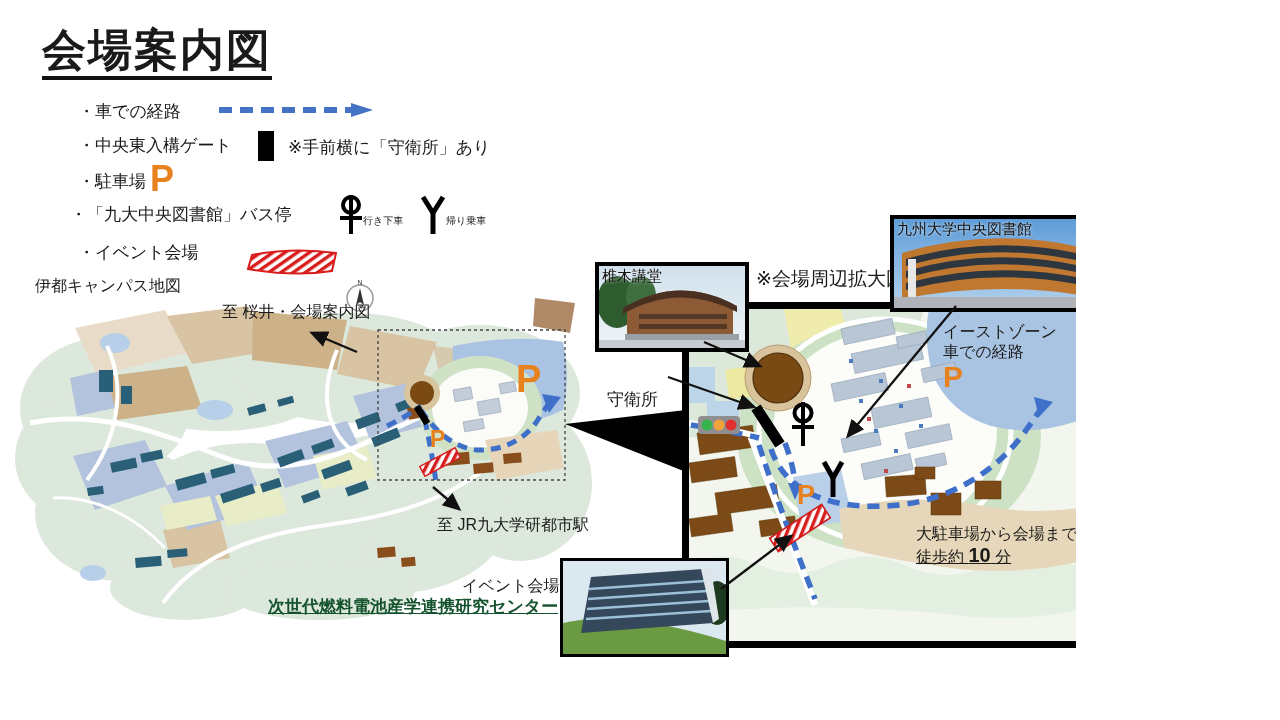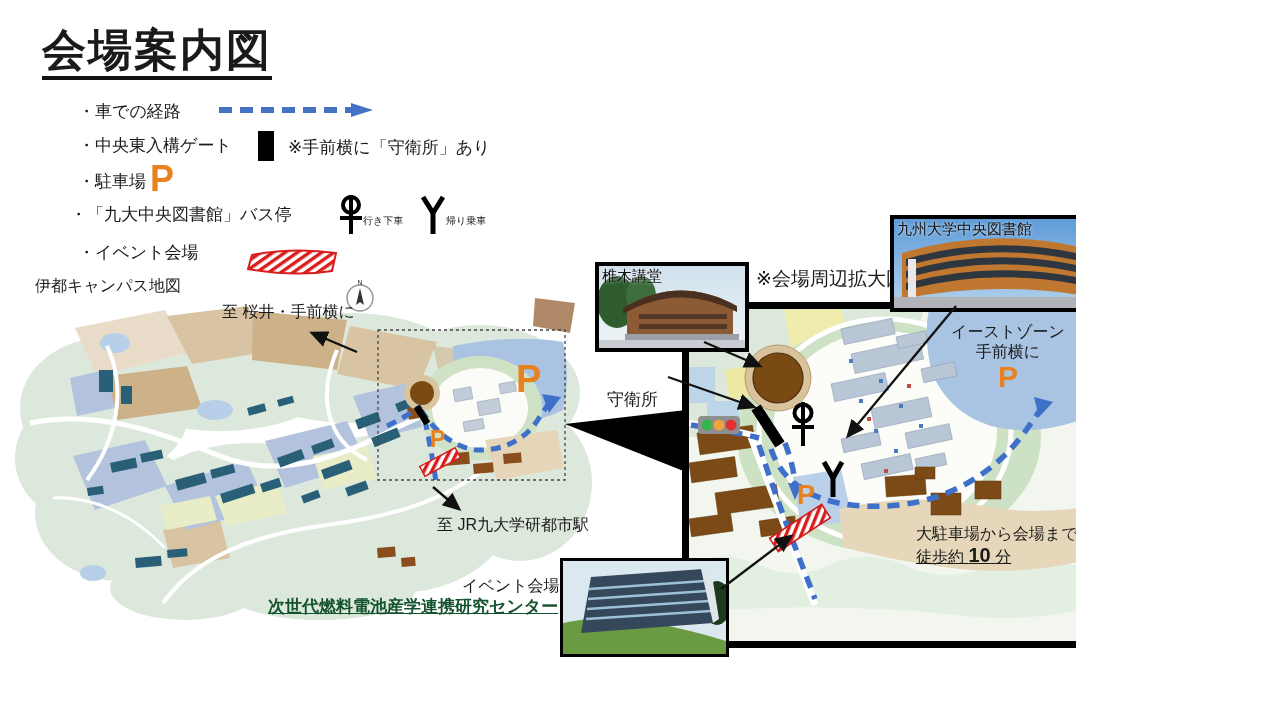--- a/index.html
+++ b/index.html
@@ -16,21 +16,21 @@
   .maplabel{font-size:16px;white-space:nowrap;}
   .small-lab{font-size:10px;white-space:nowrap;}
   .photo{border:4px solid #000;background:#dfe8f0;overflow:hidden;}
   .photo-label{position:absolute;left:3px;top:1px;font-size:15px;color:#111;white-space:nowrap;
                text-shadow:0 0 3px rgba(255,255,255,.8);}
   .rmap{left:682px;top:302px;width:394px;height:332px;border:7px solid #000;background:#f2f6ee;}
   .venue-name{font-size:17px;font-weight:bold;color:#14532d;text-decoration:underline;white-space:nowrap;}
   .walk1{font-size:16px;white-space:nowrap;}
   .walk2{font-size:16px;white-space:nowrap;text-decoration:underline;}
   .walk2 b{font-size:20px;}
-  .ez{width:130px;text-align:center;font-size:16px;line-height:1.25;white-space:nowrap;}
+  .ez{width:130px;text-align:left;font-size:16px;line-height:1.25;white-space:nowrap;}
   svg{display:block;}
 </style>
 </head>
 <body>
 
 <div class="slide">
 
   <div class="abs title">会場案内図</div>
 
   <div class="abs leg" style="left:78px;top:100px;">・車での経路</div>
@@ -177,21 +177,21 @@
     <rect x="405" y="198.5" width="40" height="11" transform="rotate(-28 425 204)" fill="url(#hatchRed)" stroke="#d81d1d" stroke-width="1.4"></rect>
     <rect x="363" y="72" width="187" height="150" fill="none" stroke="#444" stroke-width="1.3" stroke-dasharray="3,3"></rect>
     <g>
       <circle cx="345" cy="40" r="13" fill="#fff" stroke="#999" stroke-width="1.5"></circle>
       <polygon points="345,30 341,47 345,44 349,47" fill="#333"></polygon>
       <text x="345" y="26.5" font-size="7" text-anchor="middle" fill="#333">N</text>
     </g>
   </svg>
 
   <div class="abs maplabel" style="left:35px;top:276px;">伊都キャンパス地図</div>
-  <div class="abs maplabel" style="left:222px;top:302px;">至 桜井・手前横に</div>
+  <div class="abs maplabel" style="left:222px;top:302px;">至 桜井・会場案内図</div>
   <div class="abs maplabel" style="left:437px;top:515px;">至 JR九大学研都市駅</div>
   <div class="abs p-letter" style="left:516px;top:360px;font-size:38px;">P</div>
   <div class="abs p-letter" style="left:430px;top:428px;font-size:23px;">P</div>
 
   <div class="abs rmap">
     <svg width="394" height="332" viewBox="0 0 394 332">
       <rect width="394" height="332" fill="#f2f6ee"></rect>
       <path d="M0,0 L235,0 Q225,40 195,70 Q160,105 110,120 Q55,135 0,128 Z" fill="#dce9da"></path>
       <g fill="#f0ecae">
         <polygon points="95,0 152,0 162,38 104,52"></polygon>
@@ -278,21 +278,21 @@
         <line x1="144" y1="167" x2="144" y2="188" stroke-width="5"></line>
       </g>
       <rect x="80" y="211" width="62" height="16" transform="rotate(-33 111 219)" fill="url(#hatchRed)" stroke="#cf1d1d" stroke-width="1.6"></rect>
     </svg>
   </div>
 
   <div class="abs maplabel" style="left:756px;top:266px;font-size:19px;">※会場周辺拡大図</div>
   <div class="abs maplabel" style="left:607px;top:360px;font-size:17px;margin-top:28px;">守衛所</div>
   <div class="abs ez" style="left:943px;top:322px;">
     <div>イーストゾーン</div>
-    <div>手前横に</div>
+    <div>車での経路</div>
     <div class="p-letter" style="font-size:30px;">P</div>
   </div>
   <div class="abs p-letter" style="left:797px;top:482px;font-size:27px;">P</div>
   <div class="abs walk1" style="left:916px;top:524px;text-align:center;">大駐車場から会場まで</div>
   <div class="abs walk2" style="left:916px;top:544px;">
     <span>徒歩約</span>
     <b>10</b>
     <span>分</span>
   </div>
 

